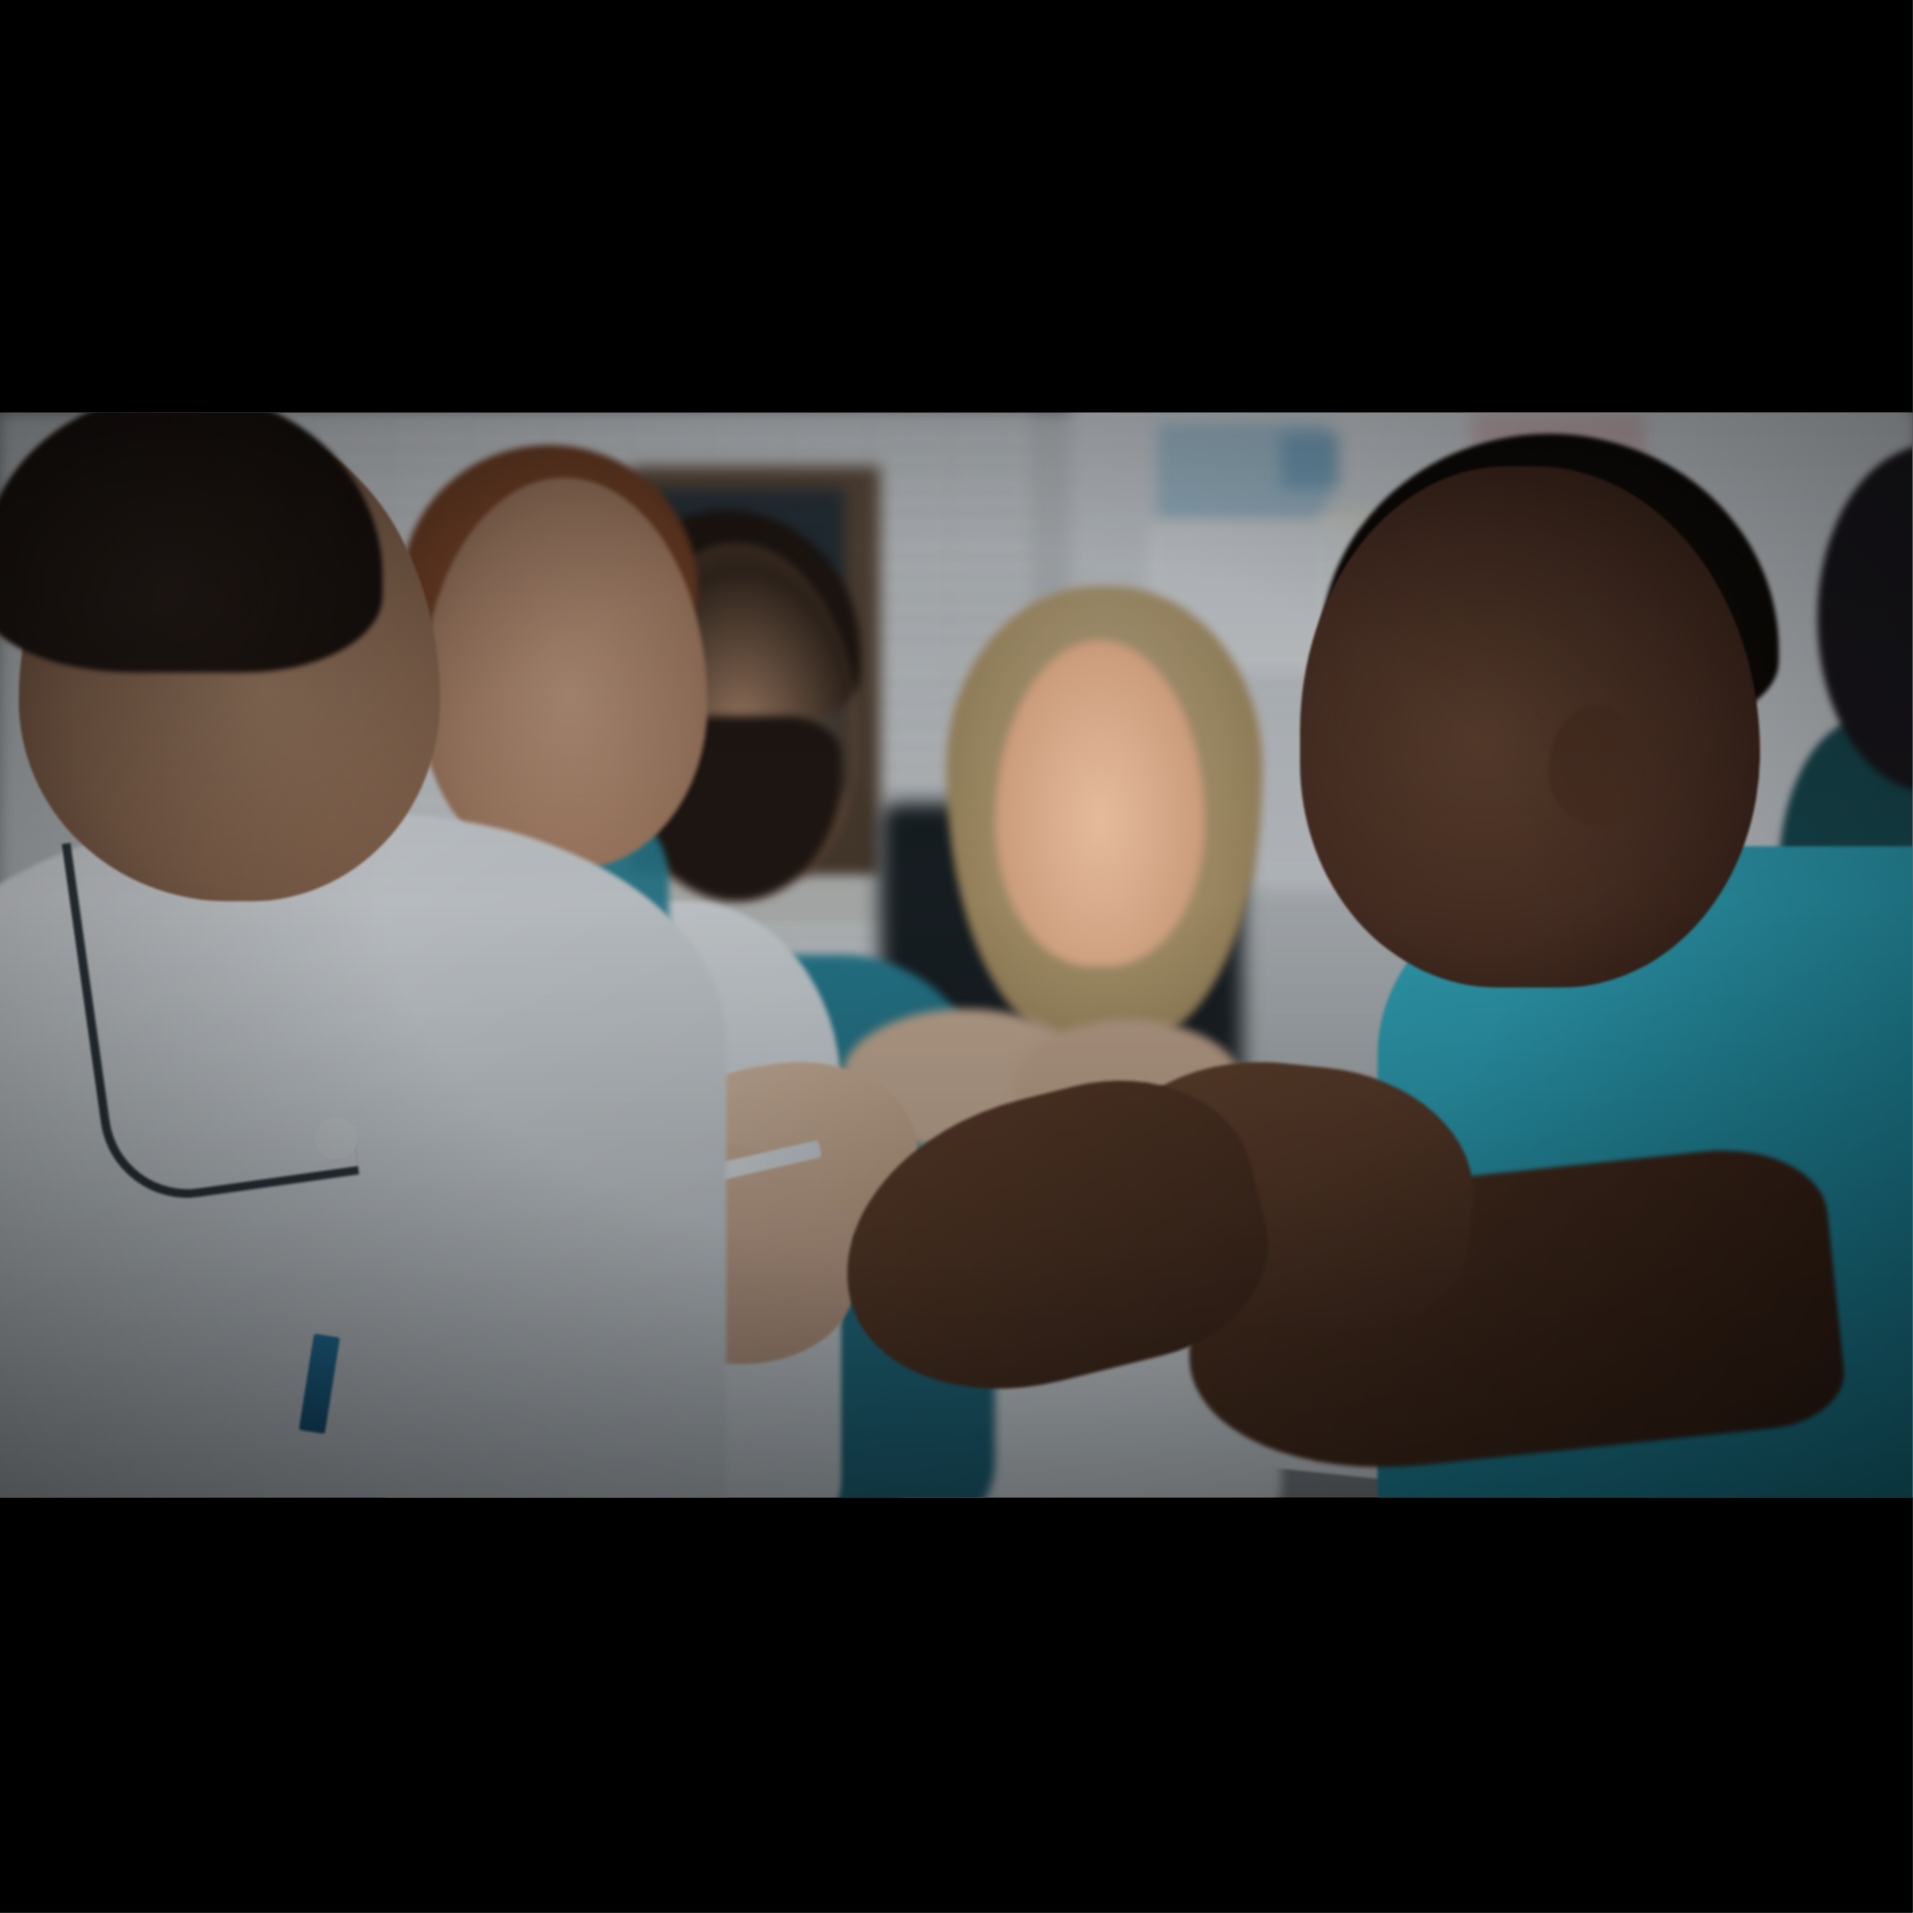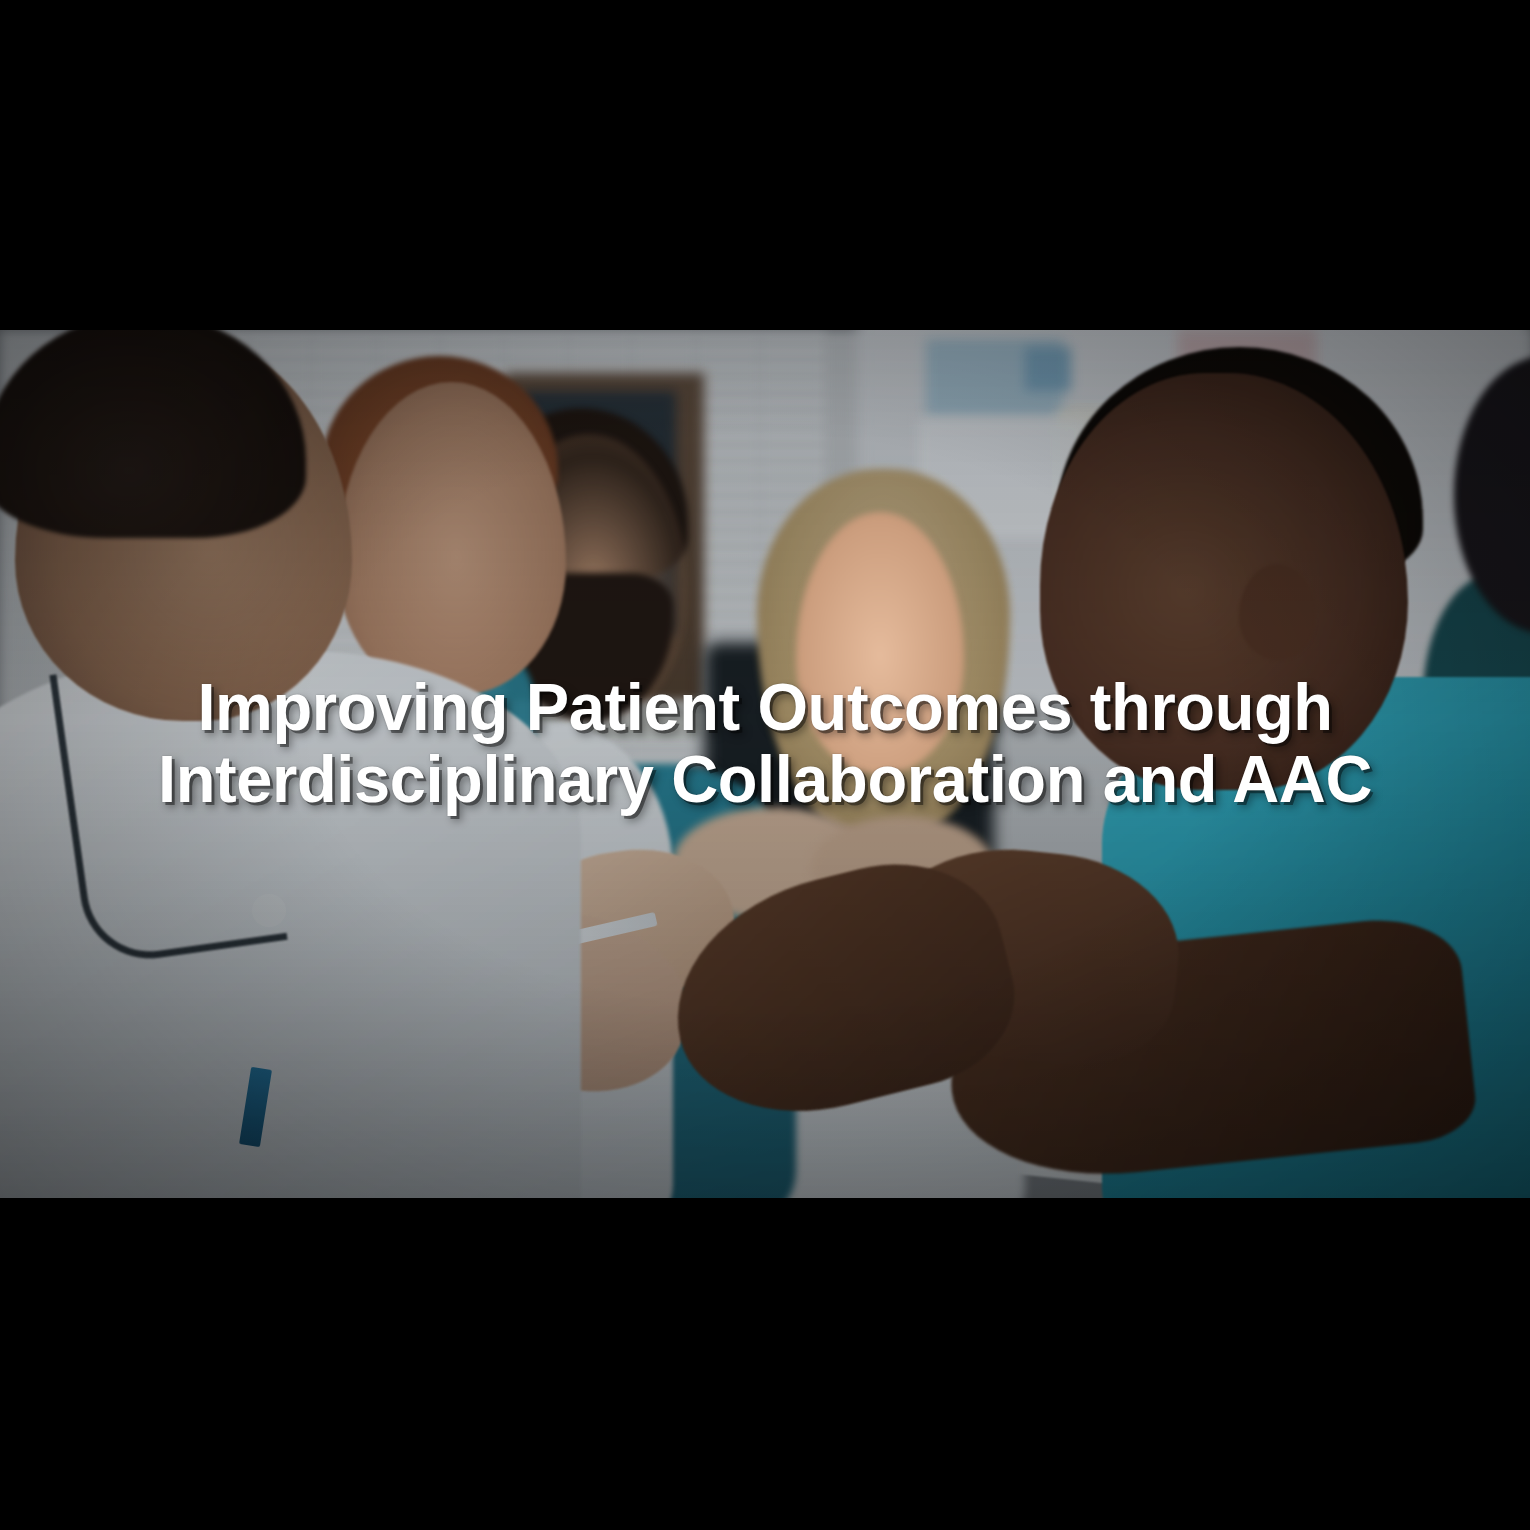--- a/index.html
+++ b/index.html
@@ -446,21 +446,17 @@
       <div class="person p-left-head"></div>
       <div class="person p-left-hair"></div>
 
     </div>
 
     <div class="desat"></div>
     <div class="grade"></div>
     <div class="vignette"></div>
   </div>
 
-  <div class="title-wrap">
-    <span class="title-line">Improving Patient Outcomes through</span>
-    <span class="title-line">Interdisciplinary Collaboration and AAC</span>
-  </div>
 
   <div class="bar bar-top"></div>
   <div class="bar bar-bottom"></div>
 
 </div>
 
 </body></html>

